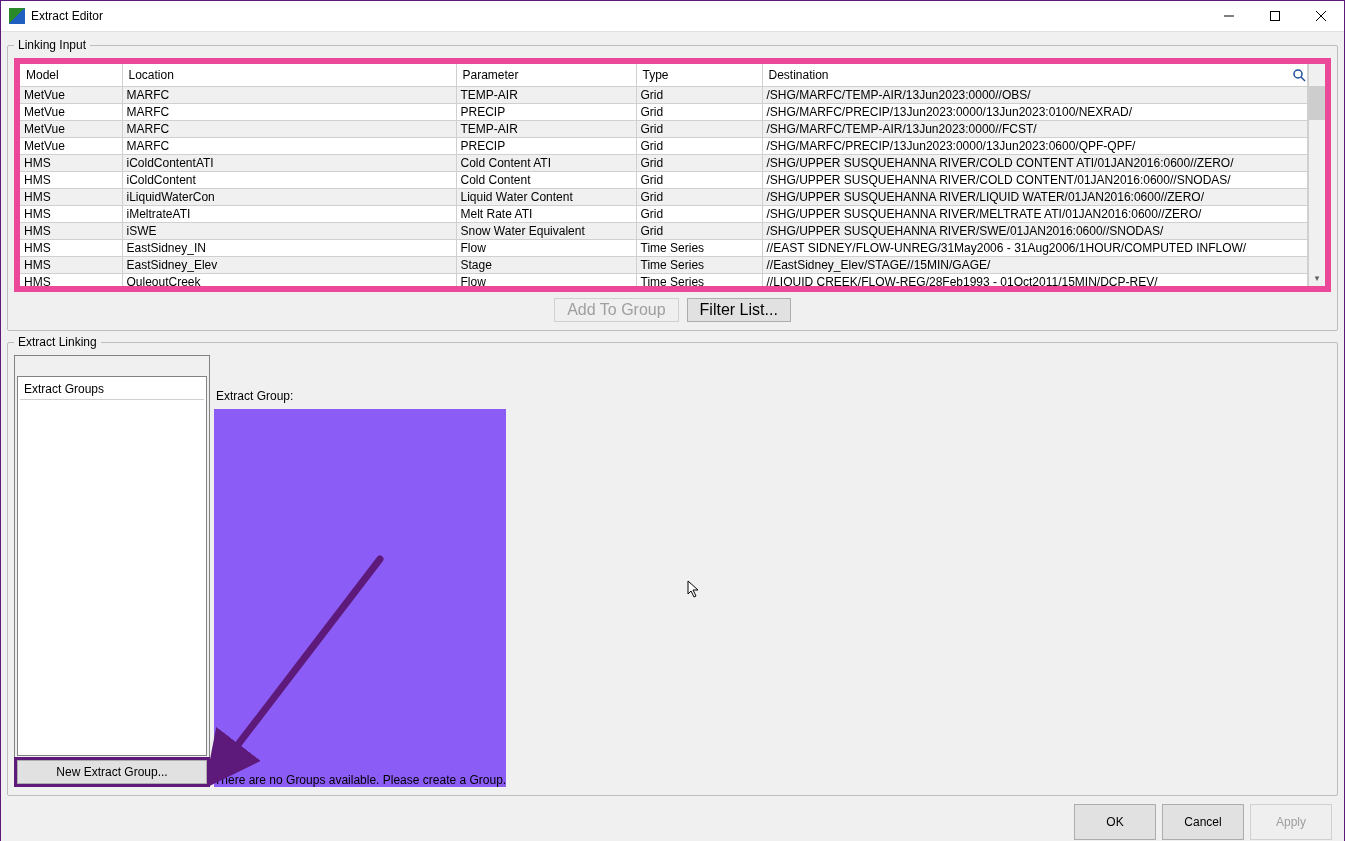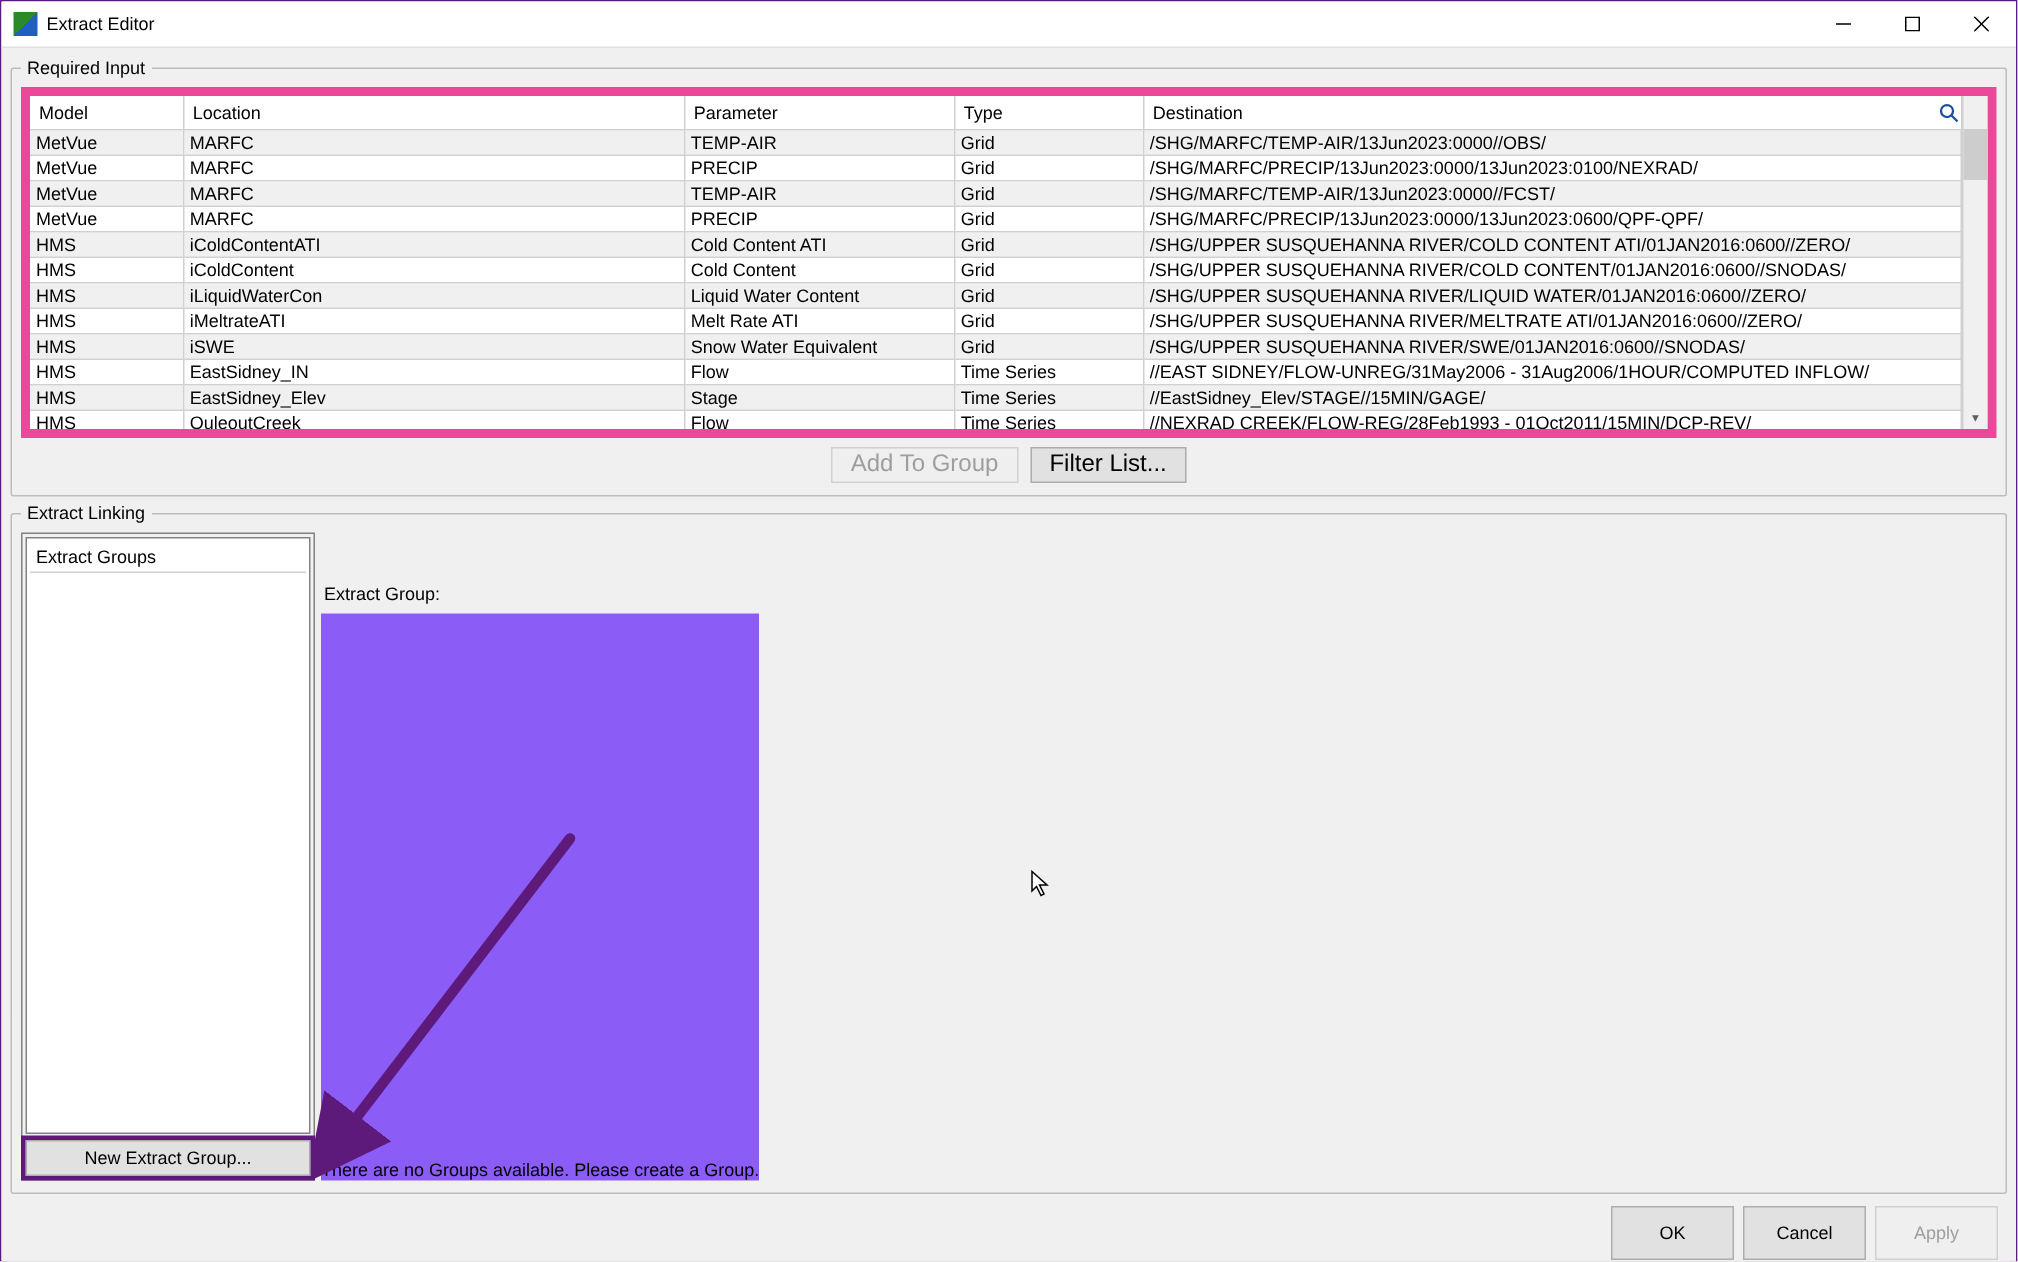--- a/index.html
+++ b/index.html
@@ -155,20 +155,21 @@
   flex-direction: column;
   border: 1px solid #828282;
   padding: 2px;
   background: #f0f0f0;
 }
 .groups-list {
   flex: 1;
   background: #fff;
   border: 1px solid #828282;
   padding: 2px;
+  margin-top: 18px;
 }
 .groups-list .hdr {
   padding: 3px 4px;
   border-bottom: 1px solid #d0d0d0;
 }
 .new-group-btn {
   margin-top: 4px;
   height: 24px;
   background: #e1e1e1;
   border: 1px solid #adadad;
@@ -249,21 +250,21 @@
       <svg viewBox="0 0 10 10">
           <line x1="0" y1="0" x2="10" y2="10" stroke="#000" stroke-width="1"></line>
           <line x1="10" y1="0" x2="0" y2="10" stroke="#000" stroke-width="1"></line>
         </svg>
     </div>
   </div>
 
   <div class="content">
 
     <fieldset>
-      <legend>Required Input</legend>
+      <legend>Linking Input</legend>
 
       <div class="table-wrap">
         <div class="table-scroll">
         <table>
           <colgroup>
             <col class="col-model">
                 <col class="col-loc">
                 <col class="col-param">
                 <col class="col-type">
                 <col class="col-dest">
@@ -353,21 +354,21 @@
                   <td>EastSidney_Elev</td>
                   <td>Stage</td>
                   <td>Time Series</td>
                   <td>//EastSidney_Elev/STAGE//15MIN/GAGE/</td>
                 </tr>
                 <tr>
                   <td>HMS</td>
                   <td>OuleoutCreek</td>
                   <td>Flow</td>
                   <td>Time Series</td>
-                  <td>//NEXRAD CREEK/FLOW-REG/28Feb1993 - 01Oct2011/15MIN/DCP-REV/</td>
+                  <td>//LIQUID CREEK/FLOW-REG/28Feb1993 - 01Oct2011/15MIN/DCP-REV/</td>
                 </tr>
                 <tr>
                   <td>HMS</td>
                   <td>Unadilla</td>
                   <td>Flow</td>
                   <td>Time Series</td>
                   <td>//UNADILLA/FLOW-REG/28Feb1993 - 01Oct2011/15MIN/DCP-REV/</td>
                 </tr>
               </tbody>
         </table>

